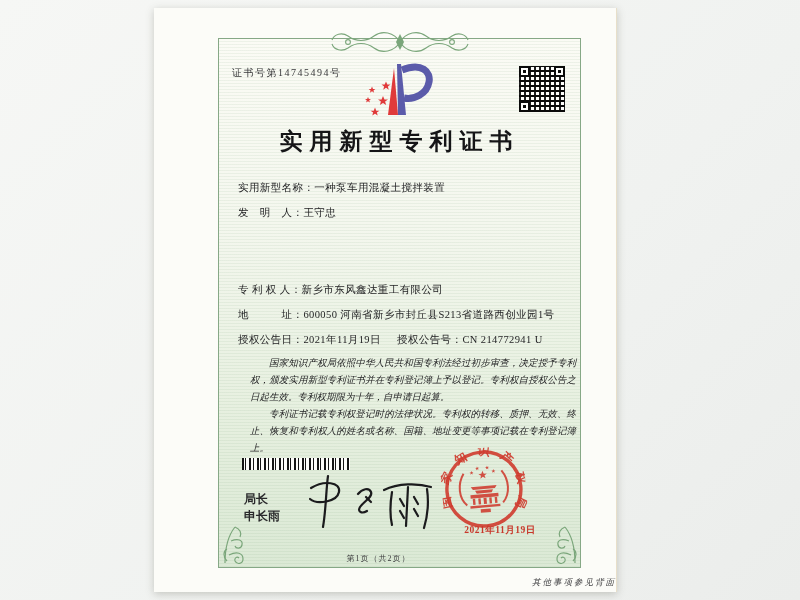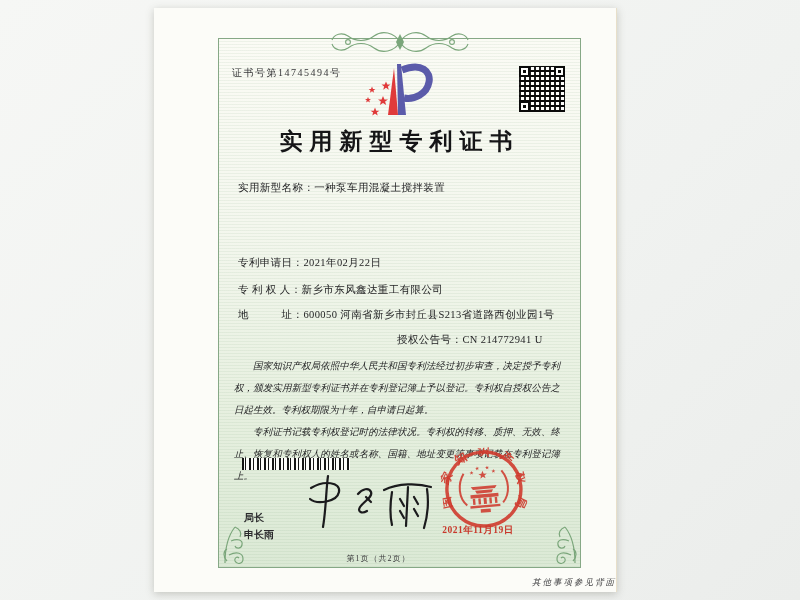--- a/index.html
+++ b/index.html
@@ -9,30 +9,30 @@
         box-shadow:0 2px 8px rgba(80,80,65,.28);border-right:1px solid #e8dfc9;}
   .frame{position:absolute;left:64px;top:30px;width:363px;height:530px;border:1.6px solid #86a886;box-sizing:border-box;
          background:linear-gradient(180deg,#fbfbf5 0%,#f4f7ee 35%,#e7f0e0 70%,#dbe9d5 100%);}
   .frame::after{content:"";position:absolute;inset:0;
          background:repeating-linear-gradient(0deg,rgba(120,160,120,.10) 0 1px,transparent 1px 3px);}
   .abs{position:absolute;}
   .cert-no{left:78px;top:58px;font-size:10px;letter-spacing:1.5px;color:#38383a;}
   .title{left:64px;top:118px;width:363px;text-align:center;font-size:23px;font-weight:700;
          letter-spacing:7px;color:#151517;}
   .field{left:84px;width:340px;font-size:10.5px;color:#232325;letter-spacing:.4px;white-space:nowrap;}
-  .paras{left:80px;top:347px;width:326px;font-size:9.5px;line-height:22px;color:#242426;
+  .paras{left:96px;top:347px;width:326px;font-size:9.5px;line-height:17px;color:#242426;
          font-style:italic;text-align:justify;}
   .paras p{margin:0;text-indent:2em;}
   .barcode{left:88px;top:450px;width:108px;height:12px;
      background:repeating-linear-gradient(90deg,#141414 0 2px,#fdfdfb 2px 3px,#141414 3px 4px,#fdfdfb 4px 7px,#141414 7px 9px,#fdfdfb 9px 11px,#141414 11px 12px,#fdfdfb 12px 15px);}
-  .signatory{left:90px;top:501px;font-family:Liberation Serif, serif;font-size:10px;font-weight:700;
+  .signatory{left:90px;top:484px;font-family:Liberation Mono, monospace;font-size:12px;font-weight:700;
              line-height:17px;color:#2a2a2c;}
   .sig-svg{left:146px;top:464px;}
   .seal-svg{left:288px;top:440px;transform:rotate(-5deg);}
-  .seal-date{left:272px;top:516px;width:104px;text-align:center;font-size:9.5px;font-weight:700;
+  .seal-date{left:294px;top:516px;width:104px;text-align:center;font-size:9.5px;font-weight:700;
              color:#c8382b;letter-spacing:.5px;}
   .page-num{left:64px;top:545px;width:321px;text-align:center;font-size:8px;color:#3a3a3c;letter-spacing:1px;}
   .reverse-note{left:0;top:569px;width:100%;text-align:right;font-size:8.5px;font-style:italic;
                 color:#454547;letter-spacing:2px;}
   .qr{left:365px;top:58px;width:46px;height:46px;background:
       repeating-linear-gradient(90deg,rgba(10,10,10,.92) 0 2px,transparent 2px 5px),
       repeating-linear-gradient(0deg,#0a0a0a 0 2px,#fdfdfb 2px 5px);}
   .finder{position:absolute;width:11px;height:11px;border:2.2px solid #0a0a0a;background:#fdfdfb;box-sizing:border-box;}
   .finder::after{content:"";position:absolute;inset:1.6px;background:#0a0a0a;}
   .f-tl{left:0;top:0;} .f-tr{right:0;top:0;} .f-bl{left:0;bottom:0;}
@@ -101,23 +101,24 @@
 
     <div class="abs qr">
       <div class="finder f-tl"></div>
       <div class="finder f-tr"></div>
       <div class="finder f-bl"></div>
     </div>
 
     <div class="abs title">实用新型专利证书</div>
 
     <div class="abs field" style="top:173px">实用新型名称：一种泵车用混凝土搅拌装置</div>
-    <div class="abs field" style="top:248px">专利申请日：2021年02月22日</div>
+    <div class="abs field" style="top:198px">发　明　人：王守忠</div>
     <div class="abs field" style="top:275px">专 利 权 人：新乡市东风鑫达重工有限公司</div>
     <div class="abs field" style="top:300px">地　　　址：600050 河南省新乡市封丘县S213省道路西创业园1号</div>
+    <div class="abs field" style="top:325px">授权公告日：2021年11月19日</div>
     <div class="abs field" style="top:325px;left:243px">授权公告号：CN 214772941 U</div>
 
     <div class="abs paras">
       <p>国家知识产权局依照中华人民共和国专利法经过初步审查，决定授予专利权，颁发实用新型专利证书并在专利登记簿上予以登记。专利权自授权公告之日起生效。专利权期限为十年，自申请日起算。</p>
       <p>专利证书记载专利权登记时的法律状况。专利权的转移、质押、无效、终止、恢复和专利权人的姓名或名称、国籍、地址变更等事项记载在专利登记簿上。</p>
     </div>
 
     <div class="abs barcode"></div>
 
     <div class="abs signatory">

